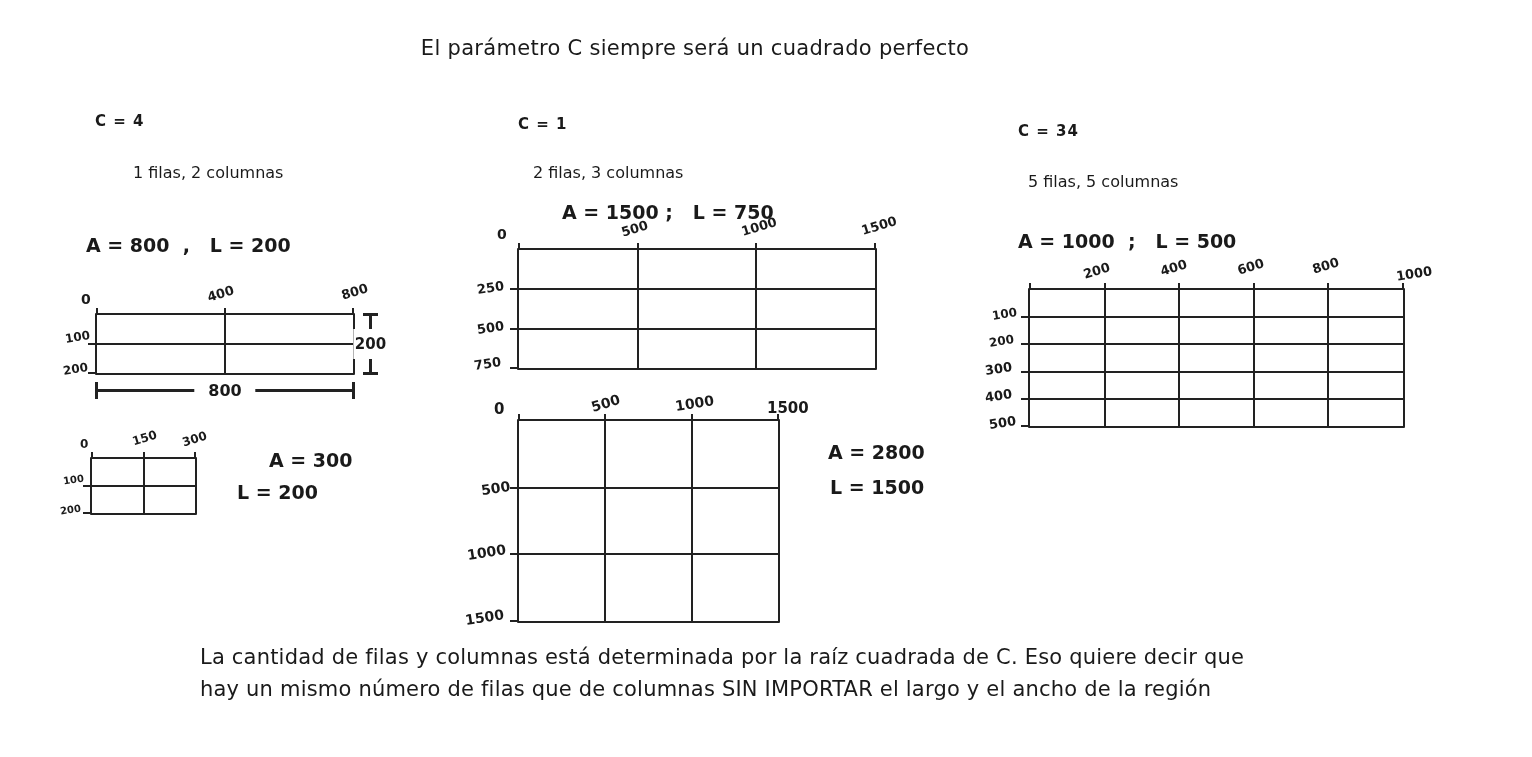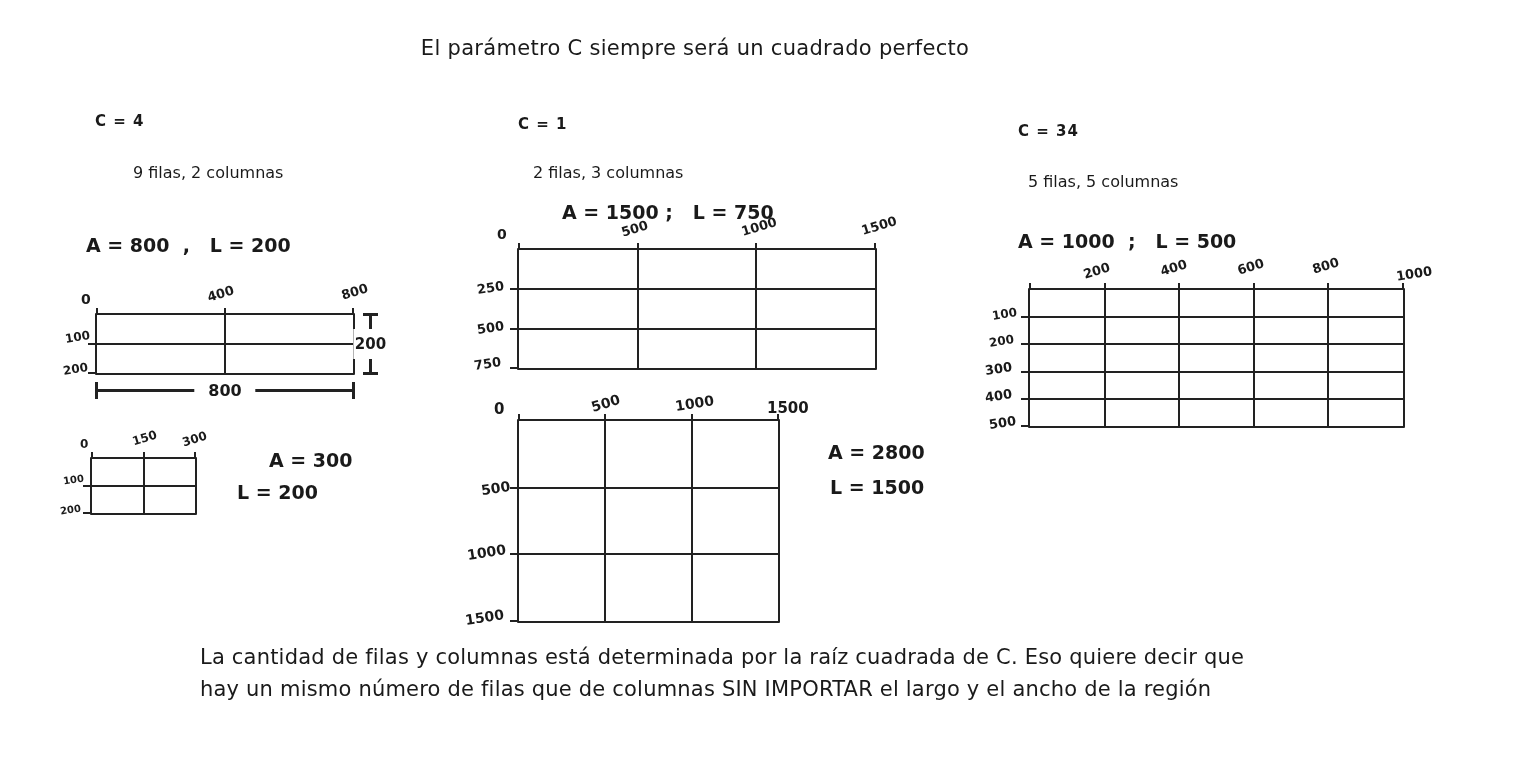--- a/index.html
+++ b/index.html
@@ -41,21 +41,21 @@
 </style>
 </head>
 <body>
 
 <div id="canvas">
 
   <div class="abs title" style="left:410px;top:36px;width:570px;text-align:center;">El parámetro C siempre será un cuadrado perfecto</div>
 
   <div>
     <div class="abs heading" style="left:95px;top:112px;">C = 4</div>
-    <div class="abs sub" style="left:133px;top:163px;">9 filas, 2 columnas</div>
+    <div class="abs sub" style="left:133px;top:163px;">1 filas, 2 columnas</div>
     <div class="abs params" style="left:86px;top:234px;">A = 800  ,   L = 200</div>
 
     <div class="grid-wrap" style="left:95px;top:313px;width:260px;height:62px;">
       <div class="grid-box">
           <div class="vline" style="left: 50%;"></div>
           <div class="hline" style="top: 50%;"></div>
           <div class="tick-x" style="left: calc(0% - 1px);"></div>
           <div class="tick-x" style="left: calc(50% - 1px);"></div>
           <div class="tick-x" style="left: calc(100% - 1px);"></div>
           <div class="tick-y" style="top: calc(50% - 1px);"></div>

